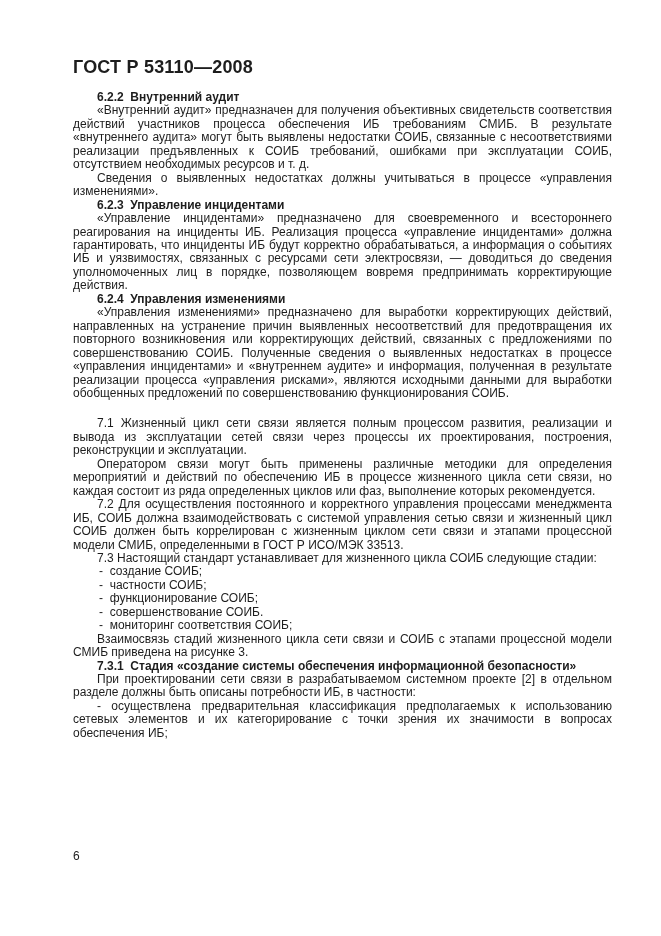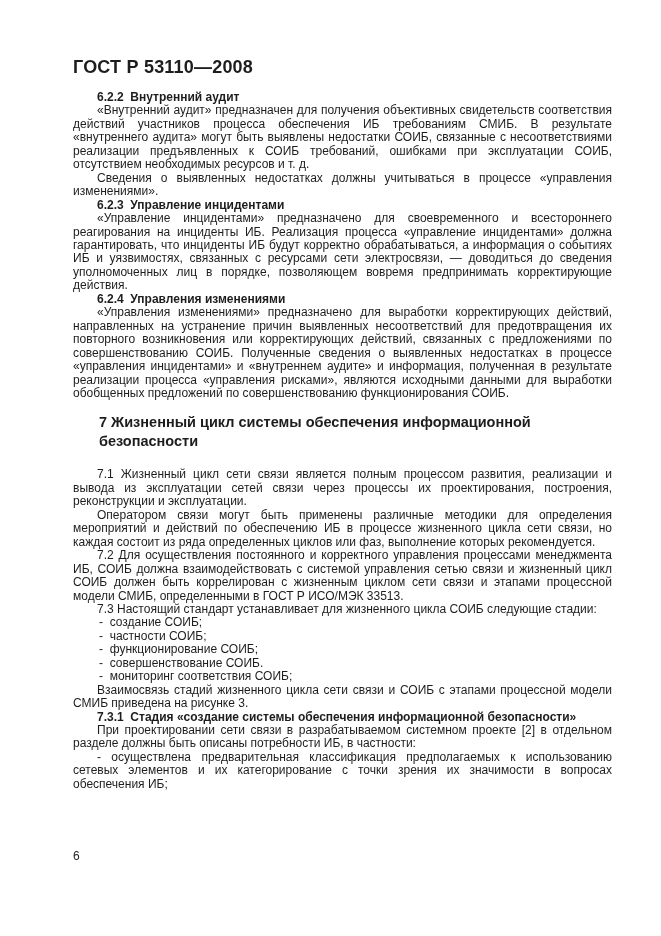--- a/index.html
+++ b/index.html
@@ -70,21 +70,20 @@
 
   <div class="content">
       <p class="heading">6.2.2  Внутренний аудит</p>
       <p class="para">«Внутренний аудит» предназначен для получения объективных свидетельств соответствия действий участников процесса обеспечения ИБ требованиям СМИБ. В результате «внутреннего аудита» могут быть выявлены недостатки СОИБ, связанные с несоответствиями реализации предъявленных к СОИБ требований, ошибками при эксплуатации СОИБ, отсутствием необходимых ресурсов и т. д.</p>
       <p class="para">Сведения о выявленных недостатках должны учитываться в процессе «управления изменениями».</p>
       <p class="heading">6.2.3  Управление инцидентами</p>
       <p class="para">«Управление инцидентами» предназначено для своевременного и всестороннего реагирования на инциденты ИБ. Реализация процесса «управление инцидентами» должна гарантировать, что инциденты ИБ будут корректно обрабатываться, а информация о событиях ИБ и уязвимостях, связанных с ресурсами сети электросвязи, — доводиться до сведения уполномоченных лиц в порядке, позволяющем вовремя предпринимать корректирующие действия.</p>
       <p class="heading">6.2.4  Управления изменениями</p>
       <p class="para">«Управления изменениями» предназначено для выработки корректирующих действий, направленных на устранение причин выявленных несоответствий для предотвращения их повторного возникновения или корректирующих действий, связанных с предложениями по совершенствованию СОИБ. Полученные сведения о выявленных недостатках в процессе «управления инцидентами» и «внутреннем аудите» и информация, полученная в результате реализации процесса «управления рисками», являются исходными данными для выработки обобщенных предложений по совершенствованию функционирования СОИБ.</p>
       <div class="section-heading">
-        <div>7  Жизненный цикл системы обеспечения информационной безопасности</div>
       </div>
       <p class="para">7.1  Жизненный цикл сети связи является полным процессом развития, реализации и вывода из эксплуатации сетей связи через процессы их проектирования, построения, реконструкции и эксплуатации.</p>
       <p class="para">Оператором связи могут быть применены различные методики для определения мероприятий и действий по обеспечению ИБ в процессе жизненного цикла сети связи, но каждая состоит из ряда определенных циклов или фаз, выполнение которых рекомендуется.</p>
       <p class="para">7.2  Для осуществления постоянного и корректного управления процессами менеджмента ИБ, СОИБ должна взаимодействовать с системой управления сетью связи и жизненный цикл СОИБ должен быть коррелирован с жизненным циклом сети связи и этапами процессной модели СМИБ, определенными в ГОСТ Р ИСО/МЭК 33513.</p>
       <p class="para">7.3  Настоящий стандарт устанавливает для жизненного цикла СОИБ следующие стадии:</p>
       <p class="list">-  создание СОИБ;</p>
       <p class="list">-  частности СОИБ;</p>
       <p class="list">-  функционирование СОИБ;</p>
       <p class="list">-  совершенствование СОИБ.</p>
       <p class="list">-  мониторинг соответствия СОИБ;</p>

